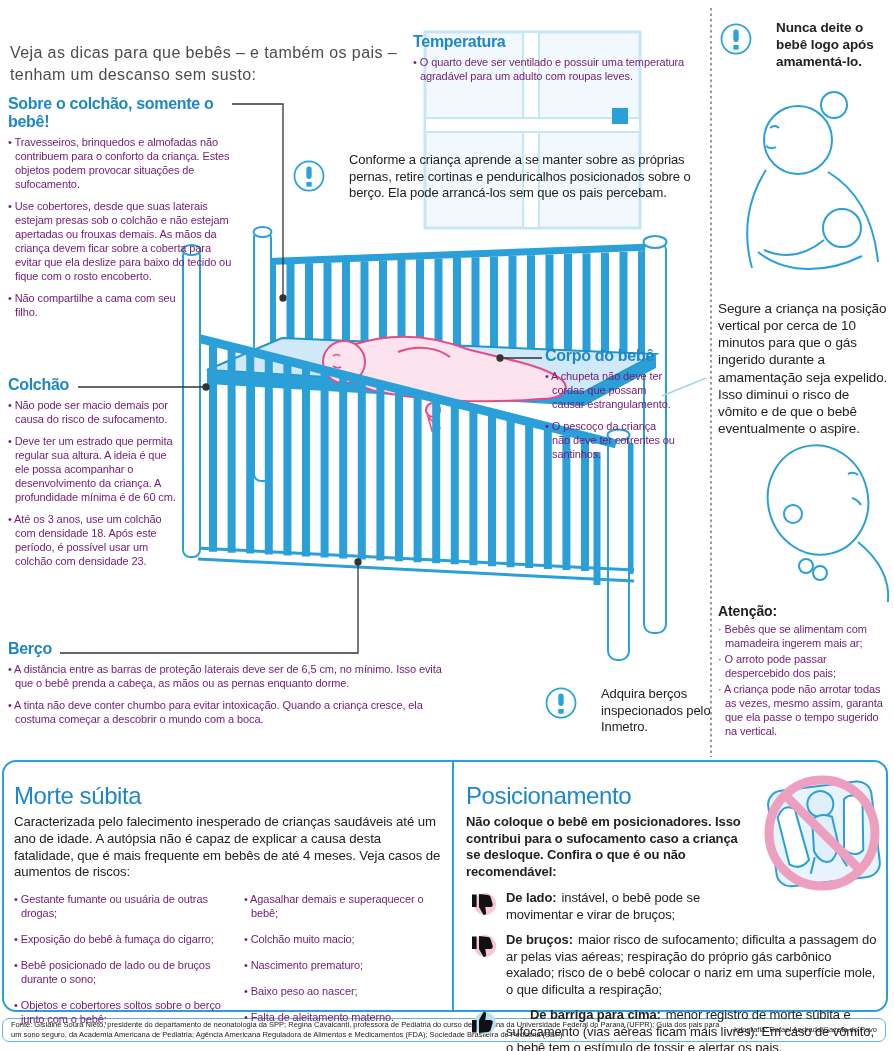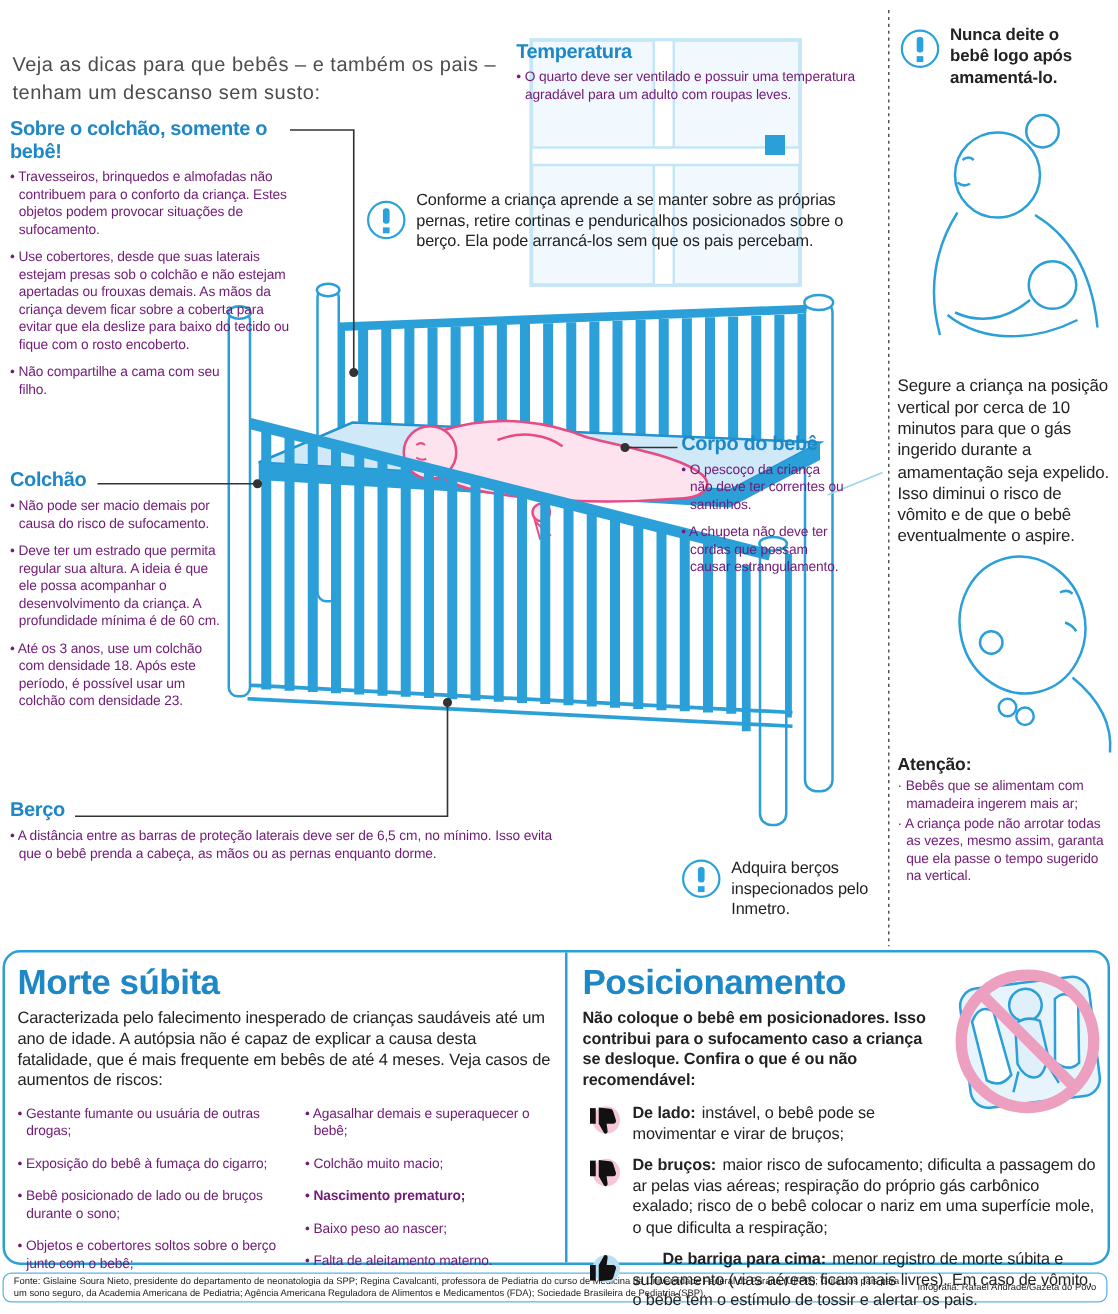--- a/index.html
+++ b/index.html
@@ -4,29 +4,29 @@
 <style>
   html,body{margin:0;padding:0;background:#fff;}
   #canvas{position:relative;width:894px;height:1051px;background:#fff;
           font-family:"Liberation Sans",sans-serif;overflow:hidden;}
   .abs{position:absolute;}
   svg{display:block;}
   
   .title{font-size:27px;font-weight:bold;color:#1e87c6;letter-spacing:-0.5px;}
   .intro{font-size:16px;color:#4c4c4c;line-height:1.38;letter-spacing:0.4px;}
   .h-sec{font-size:16px;font-weight:bold;color:#1e87c6;letter-spacing:-0.3px;margin:0 0 5px 0;}
-  .h-big{font-size:28px;font-weight:bold;color:#1e87c6;letter-spacing:-0.4px;margin:0 0 4px 0;}
+  .h-big{font-size:24px;font-weight:normal;color:#1e87c6;letter-spacing:-0.4px;margin:12px 0 4px 0;}
   .body-txt{font-size:13px;color:#222;line-height:1.27;letter-spacing:-0.1px;}
   ul.blist{margin:0;padding:0;list-style:none;}
   ul.blist li{font-size:11px;color:#701a75;line-height:1.27;letter-spacing:-0.1px;
               margin:0 0 8px 0;text-indent:-7px;padding-left:7px;}
   ul.blist li::before{content:"• ";}
   ul.dotlist li::before{content:"· ";}
   .bold{font-weight:bold;}
-  .alert-row{display:flex;align-items:flex-start;gap:8px;}
+  .alert-row{display:flex;align-items:flex-start;gap:24px;}
   .thumb-row{display:flex;align-items:flex-start;gap:8px;margin-bottom:9px;}
   .thumb-ic{flex:0 0 32px;}
   .z2{z-index:2;}
   .footer-bar{left:2px;top:1018px;width:884px;height:24px;border:1px solid #5fb3df;
               border-radius:7px;display:flex;align-items:center;padding:2px 8px;
               box-sizing:border-box;gap:10px;}
   .footer-txt{font-size:7.5px;line-height:1.3;color:#222;}
   .bottom-box{left:2px;top:760px;width:886px;height:252px;border:2px solid #2b9fd8;
               border-radius:14px;box-sizing:border-box;}
   .v-divider{left:452px;top:762px;height:248px;width:0;border-left:2px solid #2b9fd8;}
@@ -190,20 +190,21 @@
       <li>Não pode ser macio demais por causa do risco de sufocamento.</li>
       <li>Deve ter um estrado que permita regular sua altura. A ideia é que ele possa acompanhar o desenvolvimento da criança. A profundidade mínima é de 60 cm.</li>
       <li>Até os 3 anos, use um colchão com densidade 18. Após este período, é possível usar um colchão com densidade 23.</li>
     </ul>
   </div>
 
   <div class="abs z2" style="left:8px;top:640px;width:452px;">
     <h3 class="h-sec">Berço</h3>
     <ul class="blist">
       <li>A distância entre as barras de proteção laterais deve ser de 6,5 cm, no mínimo. Isso evita que o bebê prenda a cabeça, as mãos ou as pernas enquanto dorme.</li>
+      <li>A tinta não deve conter chumbo para evitar intoxicação. Quando a criança cresce, ela costuma começar a descobrir o mundo com a boca.</li>
     </ul>
   </div>
 
   <div class="abs z2" style="left:413px;top:33px;width:292px;">
     <h3 class="h-sec">Temperatura</h3>
     <ul class="blist">
       <li>O quarto deve ser ventilado e possuir uma temperatura agradável para um adulto com roupas leves.</li>
     </ul>
   </div>
 
@@ -212,22 +213,22 @@
       <circle cx="27" cy="27" r="24.5" fill="#fff" stroke="#2aa3dd" stroke-width="3"></circle>
       <rect x="22.5" y="11" width="9" height="21" rx="4" fill="#2aa3dd"></rect>
       <rect x="22.5" y="37" width="9" height="8" fill="#2aa3dd"></rect>
     </svg>
     <div class="body-txt" style="padding-top:4px;">Conforme a criança aprende a se manter sobre as próprias pernas, retire cortinas e penduricalhos posicionados sobre o berço. Ela pode arrancá-los sem que os pais percebam.</div>
   </div>
 
   <div class="abs z2" style="left:545px;top:347px;width:132px;">
     <h3 class="h-sec">Corpo do bebê</h3>
     <ul class="blist">
+      <li>A chupeta não deve ter cordas que possam causar estrangulamento.</li>
       <li>O pescoço da criança não deve ter correntes ou santinhos.</li>
-      <li>A chupeta não deve ter cordas que possam causar estrangulamento.</li>
     </ul>
   </div>
 
   <div class="abs z2 alert-row" style="left:545px;top:680px;width:170px;">
     <svg class="thumb-ic" width="46" height="46" viewBox="0 0 54 54">
       <circle cx="27" cy="27" r="24.5" fill="#fff" stroke="#2aa3dd" stroke-width="3"></circle>
       <rect x="22.5" y="11" width="9" height="21" rx="4" fill="#2aa3dd"></rect>
       <rect x="22.5" y="37" width="9" height="8" fill="#2aa3dd"></rect>
     </svg>
     <div class="body-txt" style="padding-top:6px;width:116px;">Adquira berços inspecionados pelo Inmetro.</div>
@@ -241,41 +242,42 @@
     </svg>
     <div class="body-txt bold" style="padding-top:3px;width:112px;font-size:13.5px;">Nunca deite o bebê logo após amamentá-lo.</div>
   </div>
 
   <div class="abs z2 body-txt" style="left:718px;top:300px;width:174px;font-size:13.5px;">Segure a criança na posição vertical por cerca de 10 minutos para que o gás ingerido durante a amamentação seja expelido. Isso diminui o risco de vômito e de que o bebê eventualmente o aspire.</div>
 
   <div class="abs z2" style="left:718px;top:603px;width:174px;">
     <div class="body-txt bold" style="font-size:14px;margin-bottom:2px;">Atenção:</div>
     <ul class="blist dotlist">
       <li style="margin-bottom:2px;">Bebês que se alimentam com mamadeira ingerem mais ar;</li>
+      <li style="margin-bottom:2px;">O arroto pode passar despercebido dos pais;</li>
       <li style="margin-bottom:2px;">A criança pode não arrotar todas as vezes, mesmo assim, garanta que ela passe o tempo sugerido na vertical.</li>
     </ul>
   </div>
 
   <div class="abs bottom-box"></div>
   <div class="abs v-divider"></div>
 
   <div class="abs z2" style="left:14px;top:770px;width:428px;">
     <h2 class="h-big">Morte súbita</h2>
     <div class="body-txt" style="font-size:13.2px;margin-bottom:12px;">Caracterizada pelo falecimento inesperado de crianças saudáveis até um ano de idade. A autópsia não é capaz de explicar a causa desta fatalidade, que é mais frequente em bebês de até 4 meses. Veja casos de aumentos de riscos:</div>
     <div class="cols">
       <ul class="blist" style="width:214px;">
         <li style="margin-bottom:12px;">Gestante fumante ou usuária de outras drogas;</li>
         <li style="margin-bottom:12px;">Exposição do bebê à fumaça do cigarro;</li>
         <li style="margin-bottom:12px;">Bebê posicionado de lado ou de bruços durante o sono;</li>
         <li style="margin-bottom:12px;">Objetos e cobertores soltos sobre o berço junto com o bebê;</li>
       </ul>
       <ul class="blist" style="width:198px;">
         <li style="margin-bottom:12px;">Agasalhar demais e superaquecer o bebê;</li>
         <li style="margin-bottom:12px;">Colchão muito macio;</li>
-        <li style="margin-bottom:12px;font-weight:bold;">Nascimento prematuro;</li>
+        <li style="margin-bottom:12px;">Nascimento prematuro;</li>
         <li style="margin-bottom:12px;">Baixo peso ao nascer;</li>
         <li style="margin-bottom:3px;">Falta de aleitamento materno.</li>
       </ul>
     </div>
   </div>
 
   <div class="abs z2" style="left:466px;top:770px;width:416px;">
     <h2 class="h-big">Posicionamento</h2>
     <div class="body-txt" style="width:282px;margin-bottom:10px;font-weight:bold;">Não coloque o bebê em posicionadores. Isso contribui para o sufocamento caso a criança se desloque. Confira o que é ou não recomendável:</div>
 

